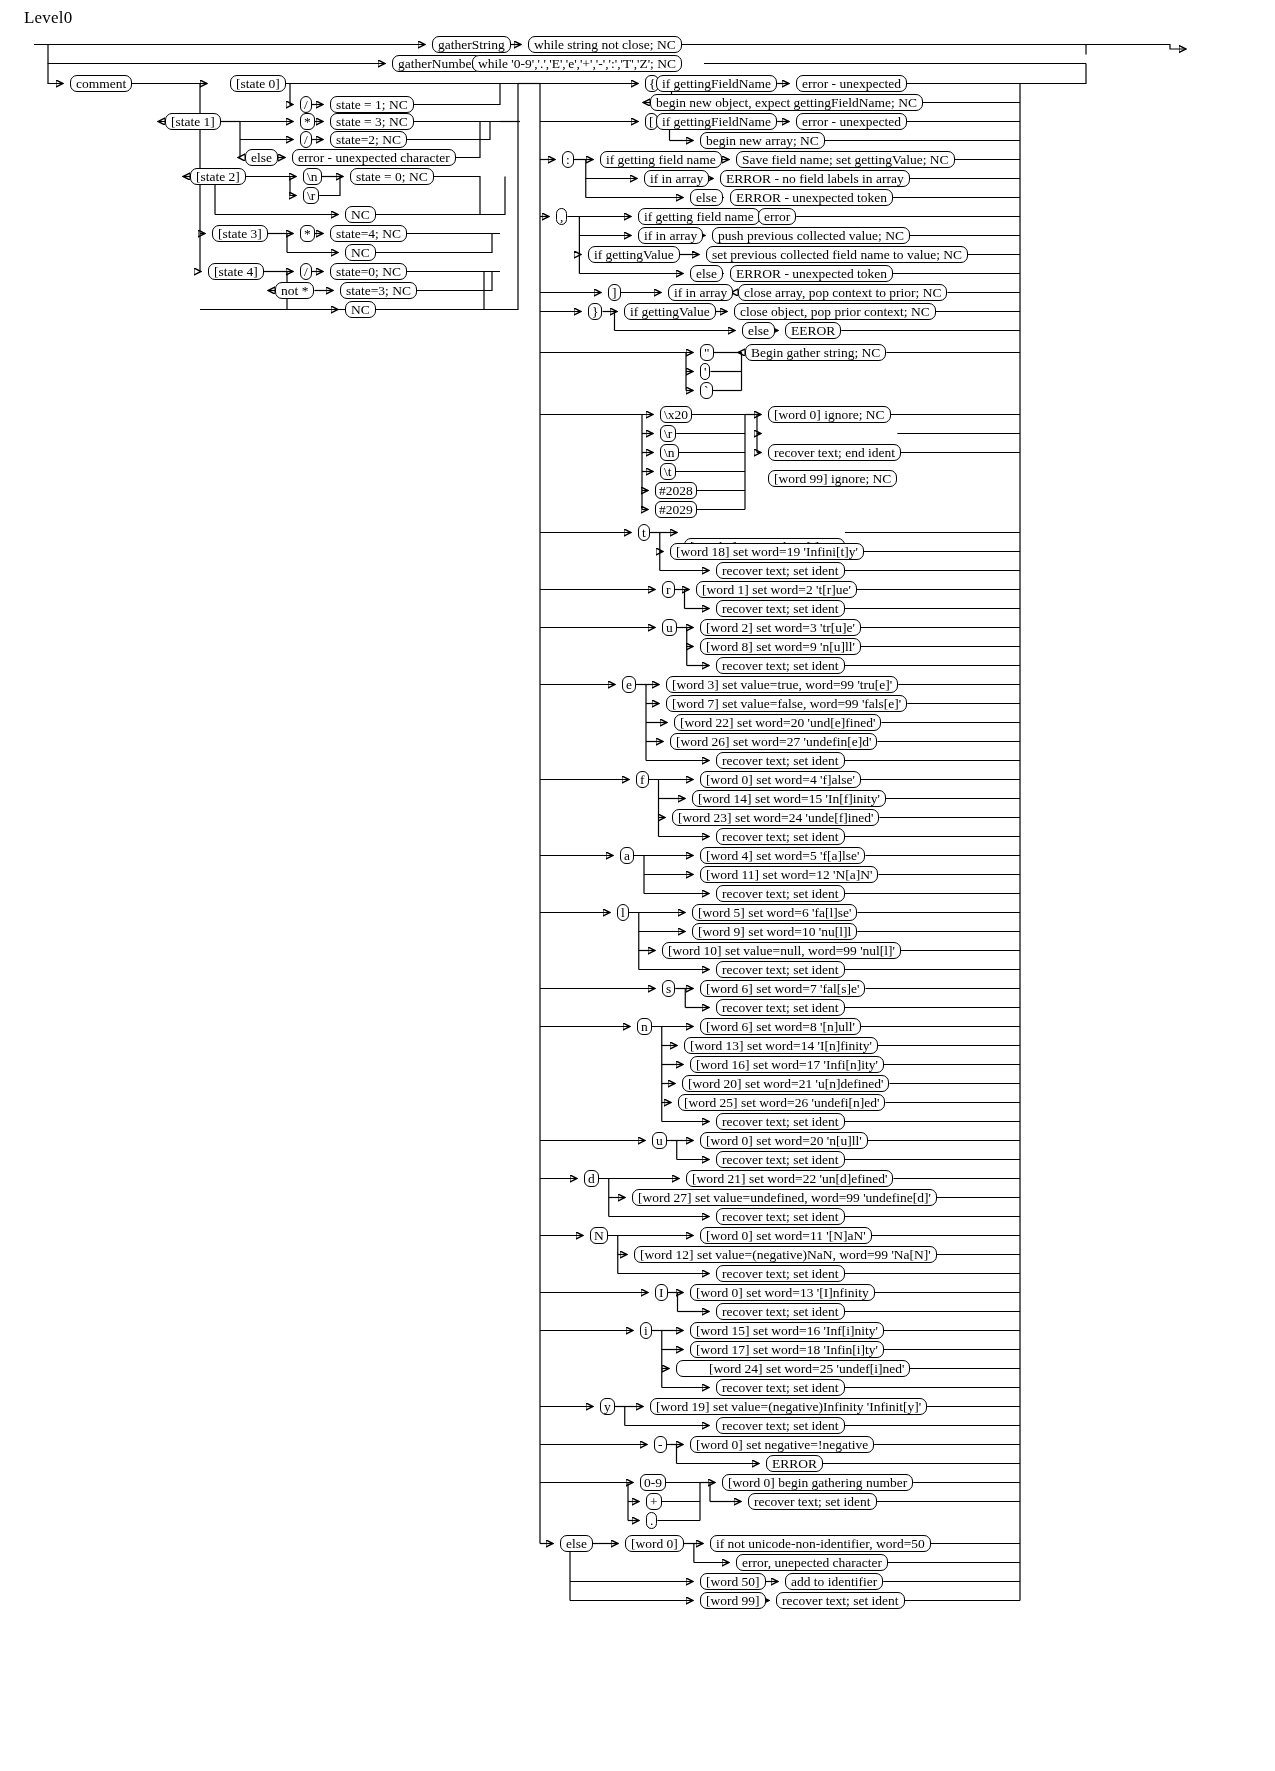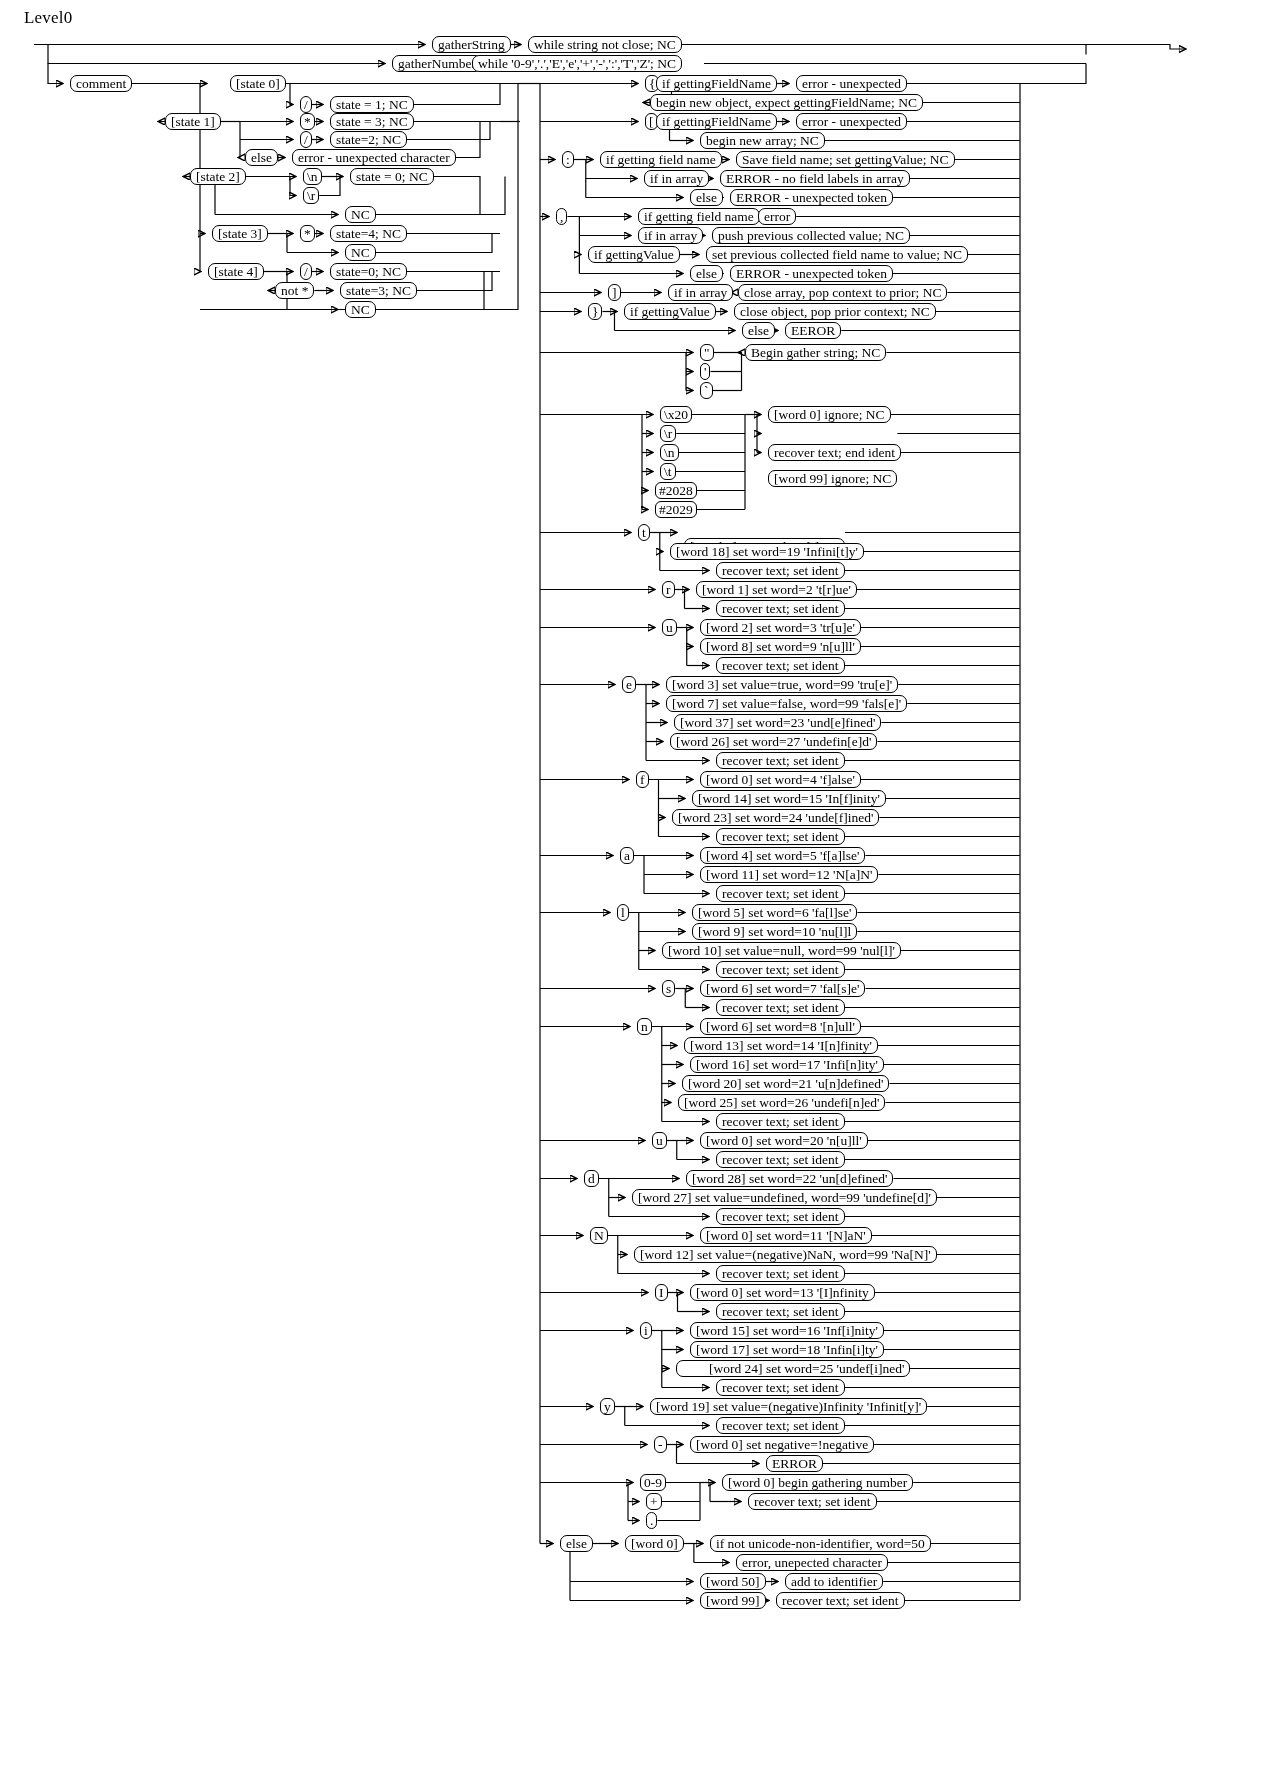--- a/index.html
+++ b/index.html
@@ -443,21 +443,21 @@
       <div class="node tiny" style="left: 662px; top: 581px;">r</div>
       <div class="node" style="left: 696px; top: 581px;">[word 1] set word=2 't[r]ue'</div>
       <div class="node" style="left: 716px; top: 600px;">recover text; set ident</div>
       <div class="node tiny" style="left: 662px; top: 619px;">u</div>
       <div class="node" style="left: 700px; top: 619px;">[word 2] set word=3 'tr[u]e'</div>
       <div class="node" style="left: 700px; top: 638px; border-radius: 7px;">[word 8] set word=9 'n[u]ll'</div>
       <div class="node" style="left: 716px; top: 657px;">recover text; set ident</div>
       <div class="node tiny" style="left: 622px; top: 676px;">e</div>
       <div class="node" style="left: 666px; top: 676px;">[word 3] set value=true, word=99  'tru[e]'</div>
       <div class="node" style="left: 666px; top: 695px;">[word 7] set value=false, word=99 'fals[e]'</div>
-      <div class="node" style="left: 674px; top: 714px;">[word 37] set word=23 'und[e]fined'</div>
+      <div class="node" style="left: 674px; top: 714px;">[word 22] set word=20 'und[e]fined'</div>
       <div class="node" style="left: 670px; top: 733px;">[word 26] set word=27 'undefin[e]d'</div>
       <div class="node" style="left: 716px; top: 752px;">recover text; set ident</div>
       <div class="node tiny" style="left: 636px; top: 771px;">f</div>
       <div class="node" style="left: 700px; top: 771px;">[word 0] set word=4  'f]alse'</div>
       <div class="node" style="left: 692px; top: 790px;">[word 14] set word=15 'In[f]inity'</div>
       <div class="node" style="left: 672px; top: 809px;">[word 23] set word=24 'unde[f]ined'</div>
       <div class="node" style="left: 716px; top: 828px;">recover text; set ident</div>
       <div class="node tiny" style="left: 620px; top: 847px;">a</div>
       <div class="node" style="left: 700px; top: 847px;">[word 4] set word=5 'f[a]lse'</div>
       <div class="node" style="left: 700px; top: 866px;">[word 11] set word=12 'N[a]N'</div>
@@ -474,21 +474,21 @@
       <div class="node" style="left: 700px; top: 1018px;">[word 6] set word=8 '[n]ull'</div>
       <div class="node" style="left: 684px; top: 1037px;">[word 13] set word=14 'I[n]finity'</div>
       <div class="node" style="left: 690px; top: 1056px;">[word 16] set word=17 'Infi[n]ity'</div>
       <div class="node" style="left: 682px; top: 1075px;">[word 20] set word=21 'u[n]defined'</div>
       <div class="node" style="left: 678px; top: 1094px;">[word 25] set word=26 'undefi[n]ed'</div>
       <div class="node" style="left: 716px; top: 1113px;">recover text; set ident</div>
       <div class="node tiny" style="left: 652px; top: 1132px;">u</div>
       <div class="node" style="left: 700px; top: 1132px;">[word 0] set word=20 'n[u]ll'</div>
       <div class="node" style="left: 716px; top: 1151px;">recover text; set ident</div>
       <div class="node tiny" style="left: 584px; top: 1170px;">d</div>
-      <div class="node" style="left: 686px; top: 1170px;">[word 28] set word=22 'un[d]efined'</div>
+      <div class="node" style="left: 686px; top: 1170px;">[word 21] set word=22 'un[d]efined'</div>
       <div class="node" style="left: 632px; top: 1189px;">[word 27] set value=undefined, word=99 'undefine[d]'</div>
       <div class="node" style="left: 716px; top: 1208px;">recover text; set ident</div>
       <div class="node tiny" style="left: 590px; top: 1227px;">N</div>
       <div class="node" style="left: 700px; top: 1227px;">[word 0] set word=11 '[N]aN'</div>
       <div class="node" style="left: 634px; top: 1246px;">[word 12] set value=(negative)NaN, word=99 'Na[N]'</div>
       <div class="node" style="left: 716px; top: 1265px;">recover text; set ident</div>
       <div class="node tiny" style="left: 655px; top: 1284px;">I</div>
       <div class="node" style="left: 690px; top: 1284px;">[word 0] set word=13 '[I]nfinity</div>
       <div class="node" style="left: 716px; top: 1303px;">recover text; set ident</div>
       <div class="node tiny" style="left: 640px; top: 1322px;">i</div>

